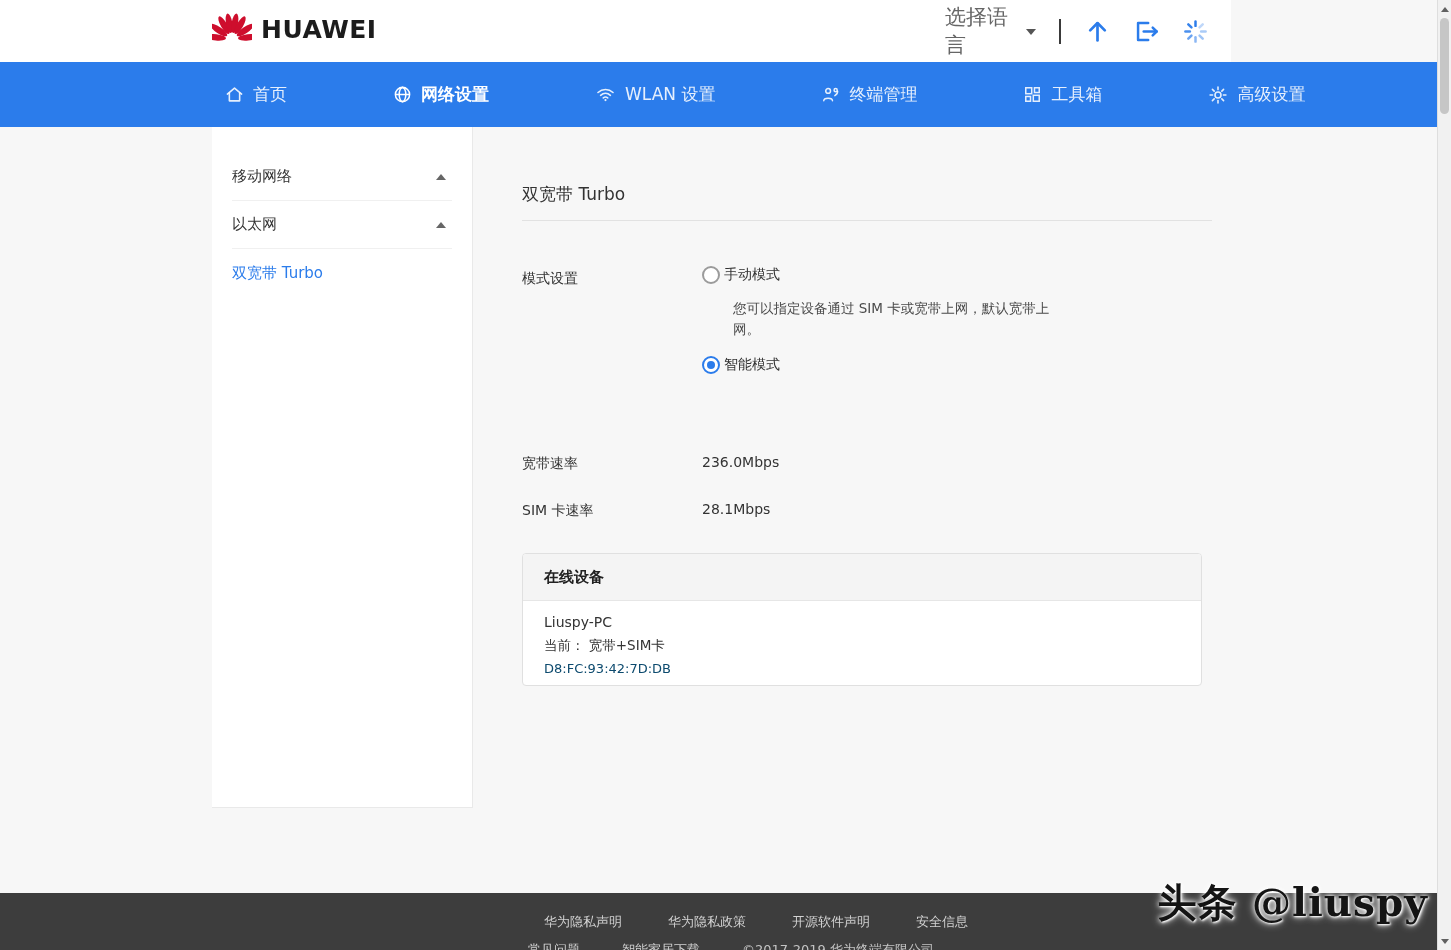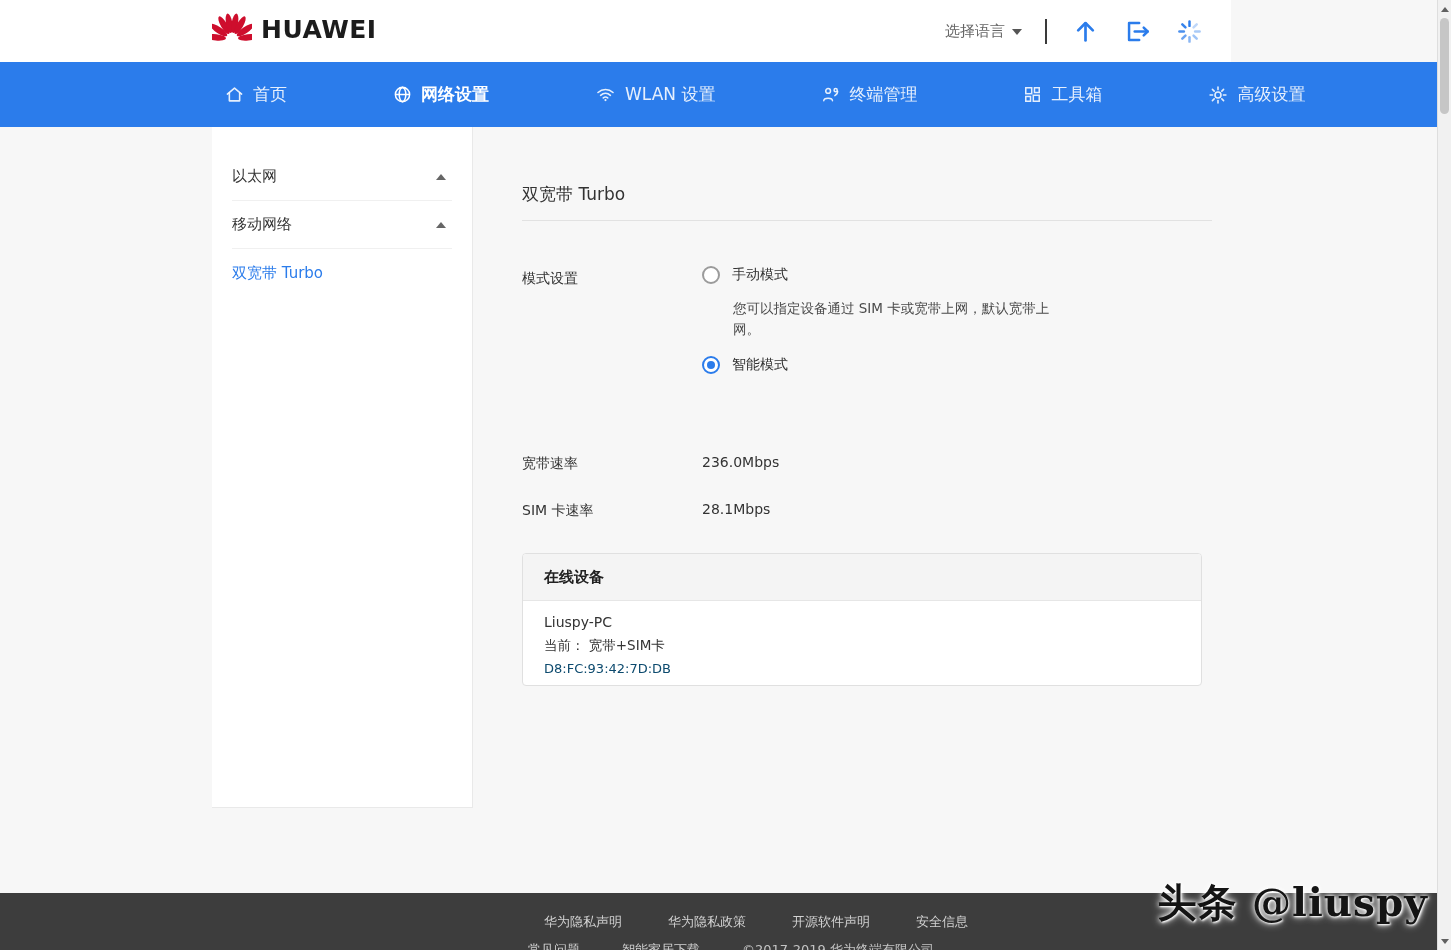--- a/index.html
+++ b/index.html
@@ -4,21 +4,21 @@
 <style>
   * { margin:0; padding:0; box-sizing:border-box; }
   html,body { width:1451px; height:950px; }
   body { font-family:"DejaVu Sans","Liberation Sans",sans-serif; background:#f7f7f7; position:relative; overflow:hidden; }
 
   
   .topbar { position:absolute; top:0; left:0; width:1231px; height:62px; background:#fff; }
   .logo { position:absolute; left:212px; top:13px; display:flex; align-items:center; gap:9px; }
   .logo-word { font-size:25px; font-weight:bold; color:#1c1c1c; letter-spacing:0.5px; }
   .topbar-right { position:absolute; left:945px; top:0; height:62px; display:flex; align-items:center; }
-  .lang { font-size:15px; color:#666; display:flex; align-items:center; gap:7px; cursor:pointer; }
+  .lang { font-size:21px; color:#666; display:flex; align-items:center; gap:7px; cursor:pointer; }
   .caret-down { width:0; height:0; border-left:5px solid transparent; border-right:5px solid transparent; border-top:6px solid #555; margin-top:2px; }
   .top-sep { width:2px; height:25px; background:#3a3a3a; margin:0 23px; }
   .top-icon { width:30px; height:30px; margin-right:22px; cursor:pointer; display:flex; align-items:center; justify-content:center; }
 
   
   .nav { position:absolute; top:62px; left:0; width:1437px; height:65px; background:#2b7ceb; display:flex; align-items:center; padding-left:225px; gap:106px; }
   .nav-item { display:flex; align-items:center; gap:9px; font-size:17px; color:rgba(255,255,255,0.88); cursor:pointer; white-space:nowrap; }
   .nav-item.active { color:#ffffff; font-weight:bold; }
   .nav-ic { display:flex; align-items:center; }
 
@@ -27,21 +27,21 @@
   .side-group { height:48px; margin:0 20px; display:flex; align-items:center; justify-content:space-between; border-bottom:1px solid #f0f0f0; font-size:15px; color:#333; cursor:pointer; }
   .caret-up { width:0; height:0; border-left:5px solid transparent; border-right:5px solid transparent; border-bottom:6px solid #666; margin-right:6px; }
   .side-link { height:48px; margin:0 20px; display:flex; align-items:center; font-size:15px; color:#2b7ceb; cursor:pointer; }
 
   
   .content { position:absolute; left:472px; top:127px; width:965px; height:681px; }
   .page-title { position:absolute; left:50px; top:56px; font-size:17px; font-weight:normal; color:#333; }
   .title-rule { position:absolute; left:50px; top:93px; width:690px; border-bottom:1px solid #e2e2e2; }
   .field-label { position:absolute; left:50px; font-size:14px; color:#333; }
   .mode-label { top:143px; }
-  .radio-row { position:absolute; left:230px; display:flex; align-items:flex-end; gap:12px; cursor:pointer; }
+  .radio-row { position:absolute; left:230px; display:flex; align-items:flex-end; gap:4px; cursor:pointer; }
   .r1 { top:139px; } .r2 { top:229px; }
   .radio { width:18px; height:18px; border-radius:50%; border:2px solid #9b9b9b; background:#fff; position:relative; flex:0 0 auto; }
   .radio.on { border-color:#2b7ceb; }
   .radio.on::after { content:""; position:absolute; left:3px; top:3px; width:8px; height:8px; border-radius:50%; background:#2b7ceb; }
   .radio-label { font-size:14px; color:#333; }
   .radio-desc { position:absolute; left:261px; width:322px; font-size:13.5px; line-height:1.55; color:#4a4a4a; }
   .d1 { top:171px; } .d2 { top:261px; }
   .stat-value { position:absolute; left:230px; font-size:14px; color:#333; }
 
   .device-card { position:absolute; left:50px; top:426px; width:680px; height:133px; background:#fff; border:1px solid #e0e0e0; border-radius:4px; overflow:hidden; }
@@ -188,25 +188,25 @@
           <path d="M18.7 5.3 L16.6 7.4"></path>
           <path d="M7.4 16.6 L5.3 18.7"></path>
         </svg>
       </span>
     <span>高级设置</span>
   </div>
 </nav>
 
 <aside class="sidebar">
   <div class="side-group">
+    <span>移动网络</span>
+    <span class="caret-up"></span>
+  </div>
+  <div class="side-group">
     <span>以太网</span>
-    <span class="caret-up"></span>
-  </div>
-  <div class="side-group">
-    <span>移动网络</span>
     <span class="caret-up"></span>
   </div>
   <div class="side-link">
     <span>双宽带 Turbo</span>
   </div>
 </aside>
 
 <main class="content">
   <h1 class="page-title">双宽带 Turbo</h1>
   <div class="title-rule"></div>

